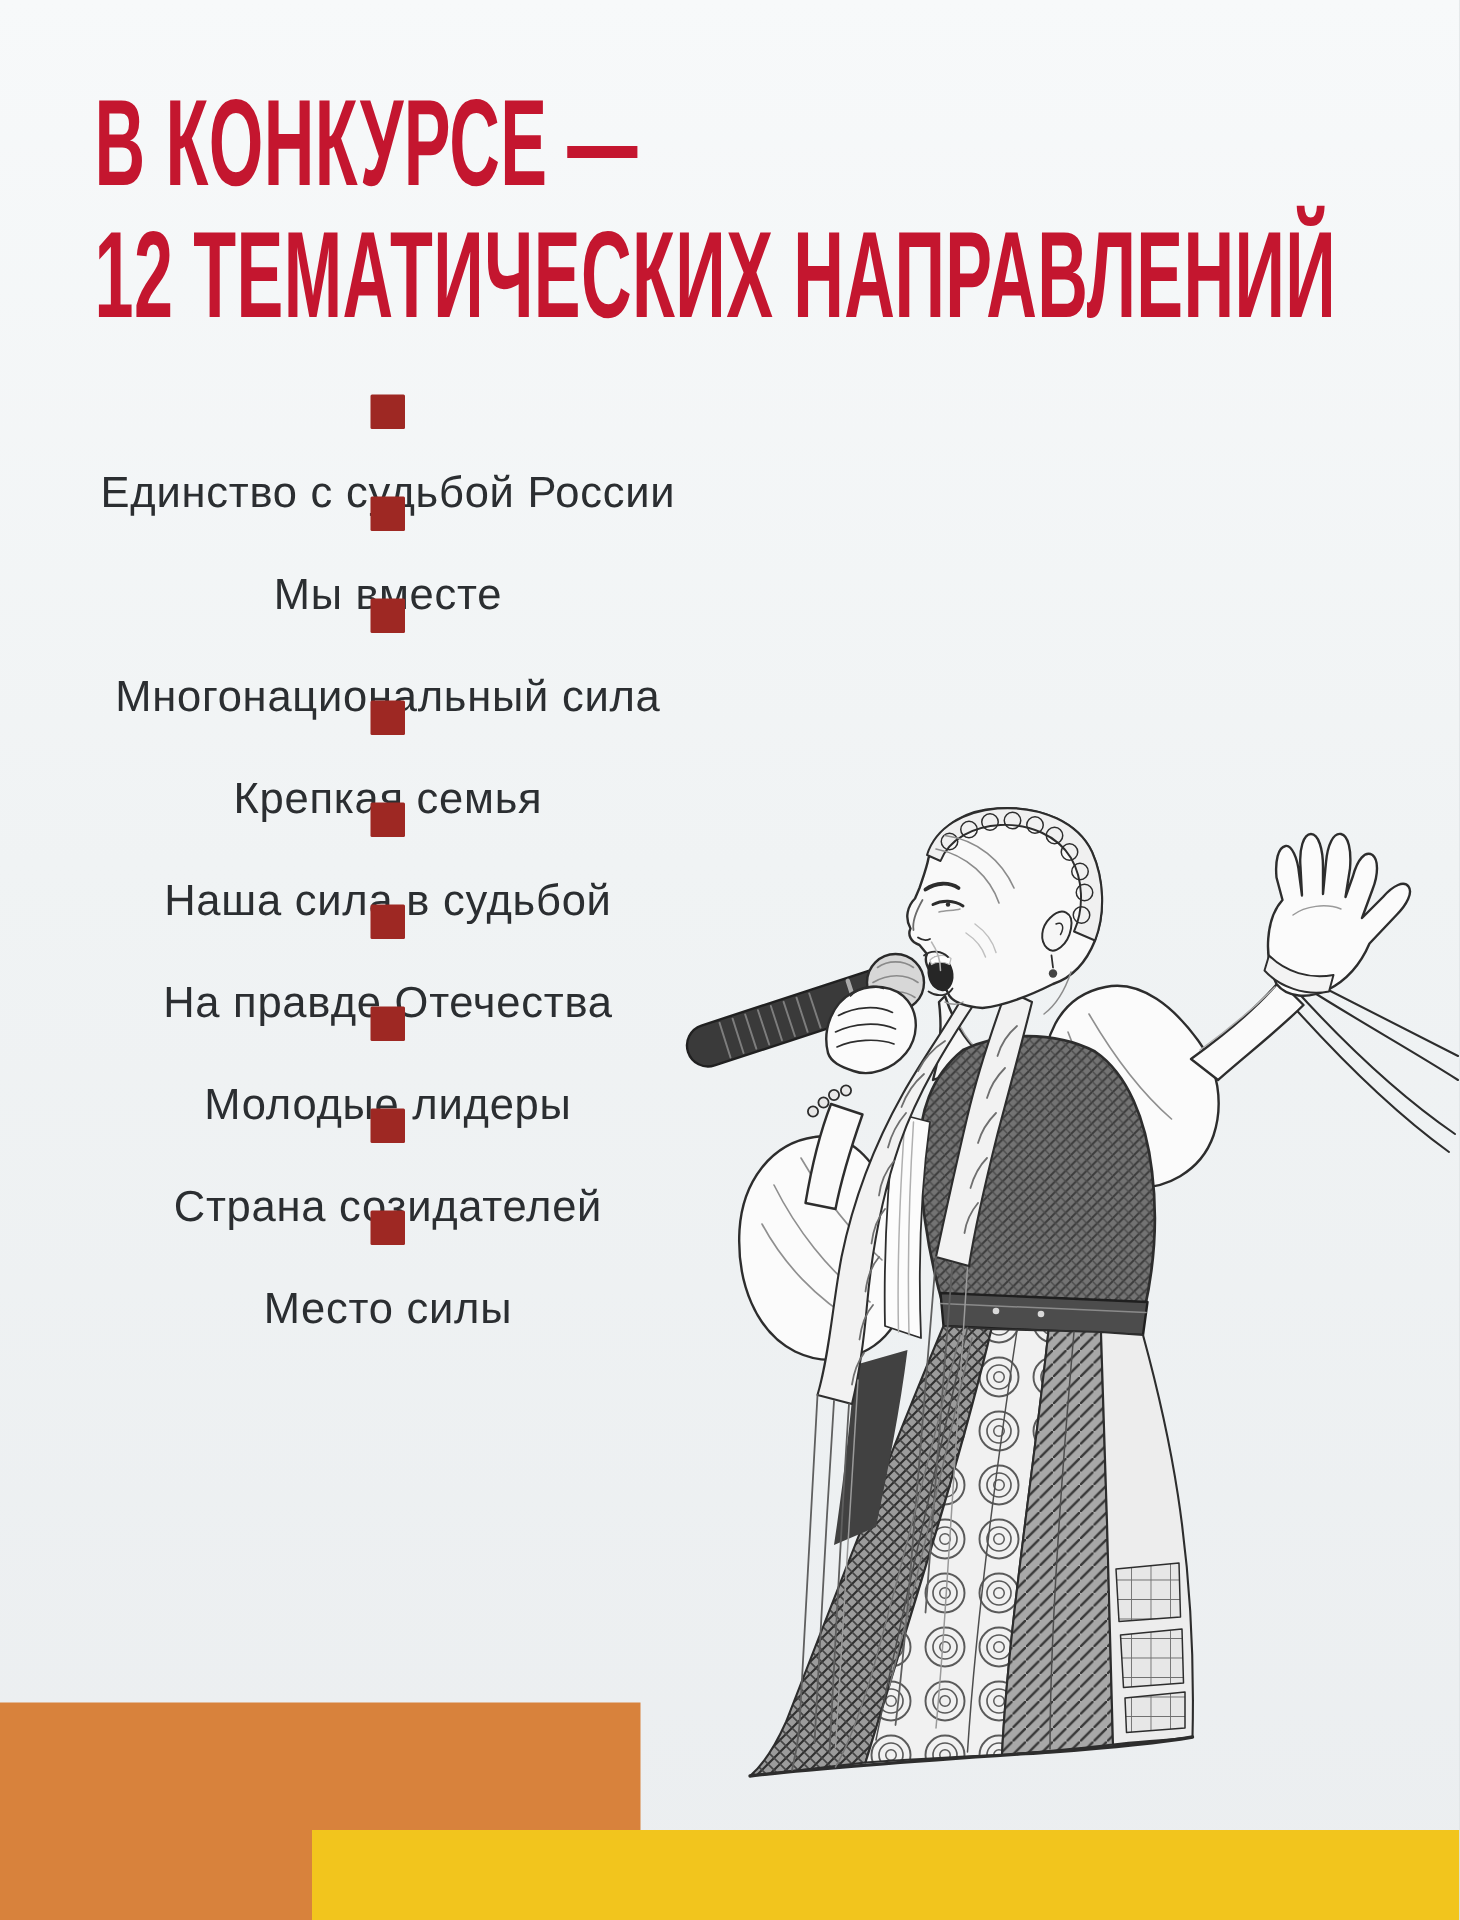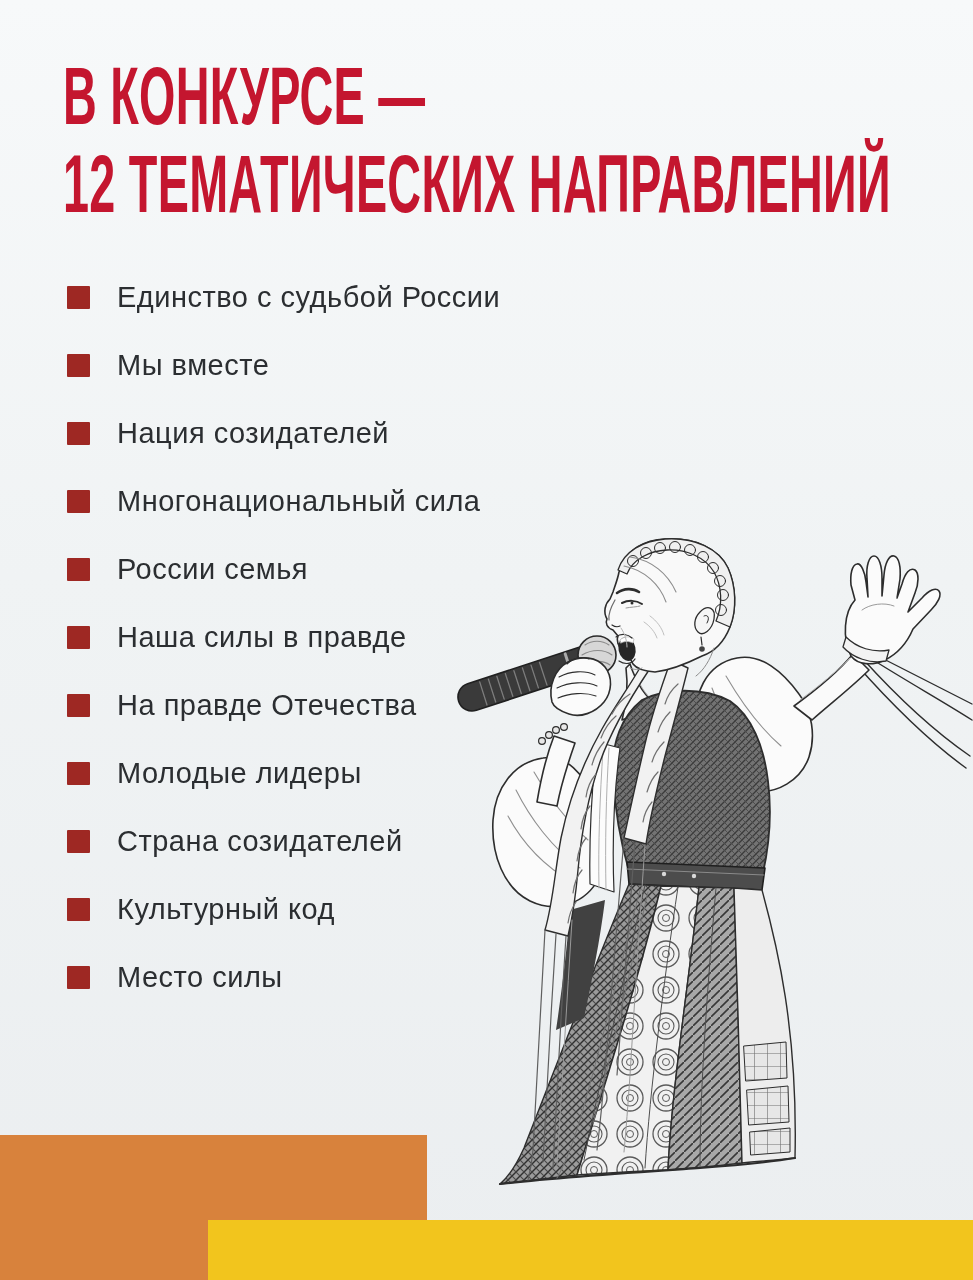--- a/index.html
+++ b/index.html
@@ -21,20 +21,21 @@
   .title .line{display:block;}
   .topics{
     position:absolute;left:67px;top:263px;
     list-style:none;margin:0;padding:0;
   }
   .topics li{
     display:flex;align-items:center;
     height:68px;gap:27px;
     font-size:29px;letter-spacing:0.5px;
     color:#2B2E31;
+    flex-direction:column;
   }
   .bullet{
     width:23px;height:23px;flex:none;
     background:#9E2823;border-radius:1px;
   }
   .illustration{
     position:absolute;left:440px;top:520px;
     width:533px;height:700px;
   }
   .orange-rect{
@@ -62,49 +63,41 @@
     <li>
         <span class="bullet"></span>
         <span>Единство с судьбой России</span>
       </li>
     <li>
         <span class="bullet"></span>
         <span>Мы вместе</span>
       </li>
     <li>
         <span class="bullet"></span>
-        <span>Нация созидателей</span>
-      </li>
-    <li>
-        <span class="bullet"></span>
         <span>Многонациональный сила</span>
       </li>
     <li>
         <span class="bullet"></span>
-        <span>России семья</span>
-      </li>
-    <li>
-        <span class="bullet"></span>
-        <span>Наша силы в правде</span>
+        <span>Крепкая семья</span>
+      </li>
+    <li>
+        <span class="bullet"></span>
+        <span>Наша сила в судьбой</span>
       </li>
     <li>
         <span class="bullet"></span>
         <span>На правде Отечества</span>
       </li>
     <li>
         <span class="bullet"></span>
         <span>Молодые лидеры</span>
       </li>
     <li>
         <span class="bullet"></span>
         <span>Страна созидателей</span>
-      </li>
-    <li>
-        <span class="bullet"></span>
-        <span>Культурный код</span>
       </li>
     <li>
         <span class="bullet"></span>
         <span>Место силы</span>
       </li>
   </ul>
 
   <svg class="illustration" viewBox="440 520 533 700" xmlns="http://www.w3.org/2000/svg" aria-hidden="true">
     <defs>
       <pattern id="pWeave" width="7" height="7" patternUnits="userSpaceOnUse">

